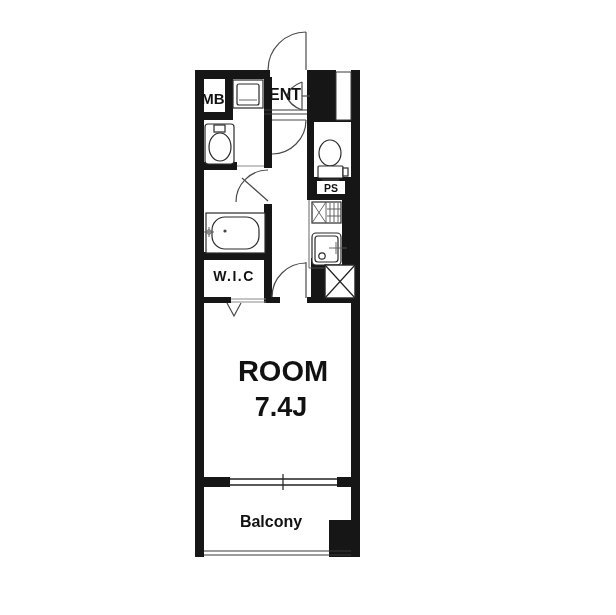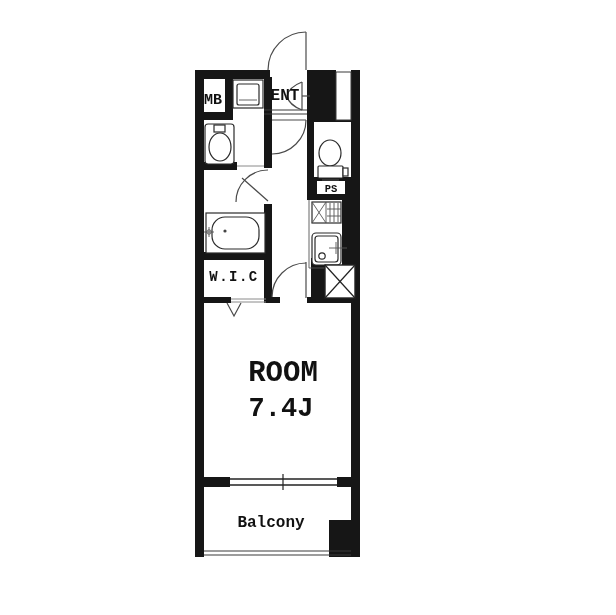--- a/index.html
+++ b/index.html
@@ -1,17 +1,17 @@
 <!DOCTYPE html>
 <html><head>
 <meta charset="utf-8">
 <style>
   html,body{margin:0;padding:0;background:#ffffff;}
   .canvas{position:relative;width:616px;height:615px;background:#ffffff;overflow:hidden;
-          font-family:Liberation Mono, monospace;}
+          font-family:Liberation Sans, sans-serif;}
   svg{position:absolute;left:0;top:0;}
   .wall{fill:#161616;stroke:none;}
   .thinline{stroke:#3a3a3a;stroke-width:1.2;fill:none;}
   .graythin{stroke:#8a8a8a;stroke-width:1;fill:none;}
   .door{stroke:#4a4a4a;stroke-width:1.2;fill:none;}
   .fixture{stroke:#2b2b2b;stroke-width:1.2;fill:#ffffff;}
   .fixlight{stroke:#555555;stroke-width:0.9;fill:none;}
   .lbl{fill:#111111;font-weight:bold;text-anchor:middle;}
   .lbl-mb{font-size:15px;}
   .lbl-ent{font-size:16px;}

